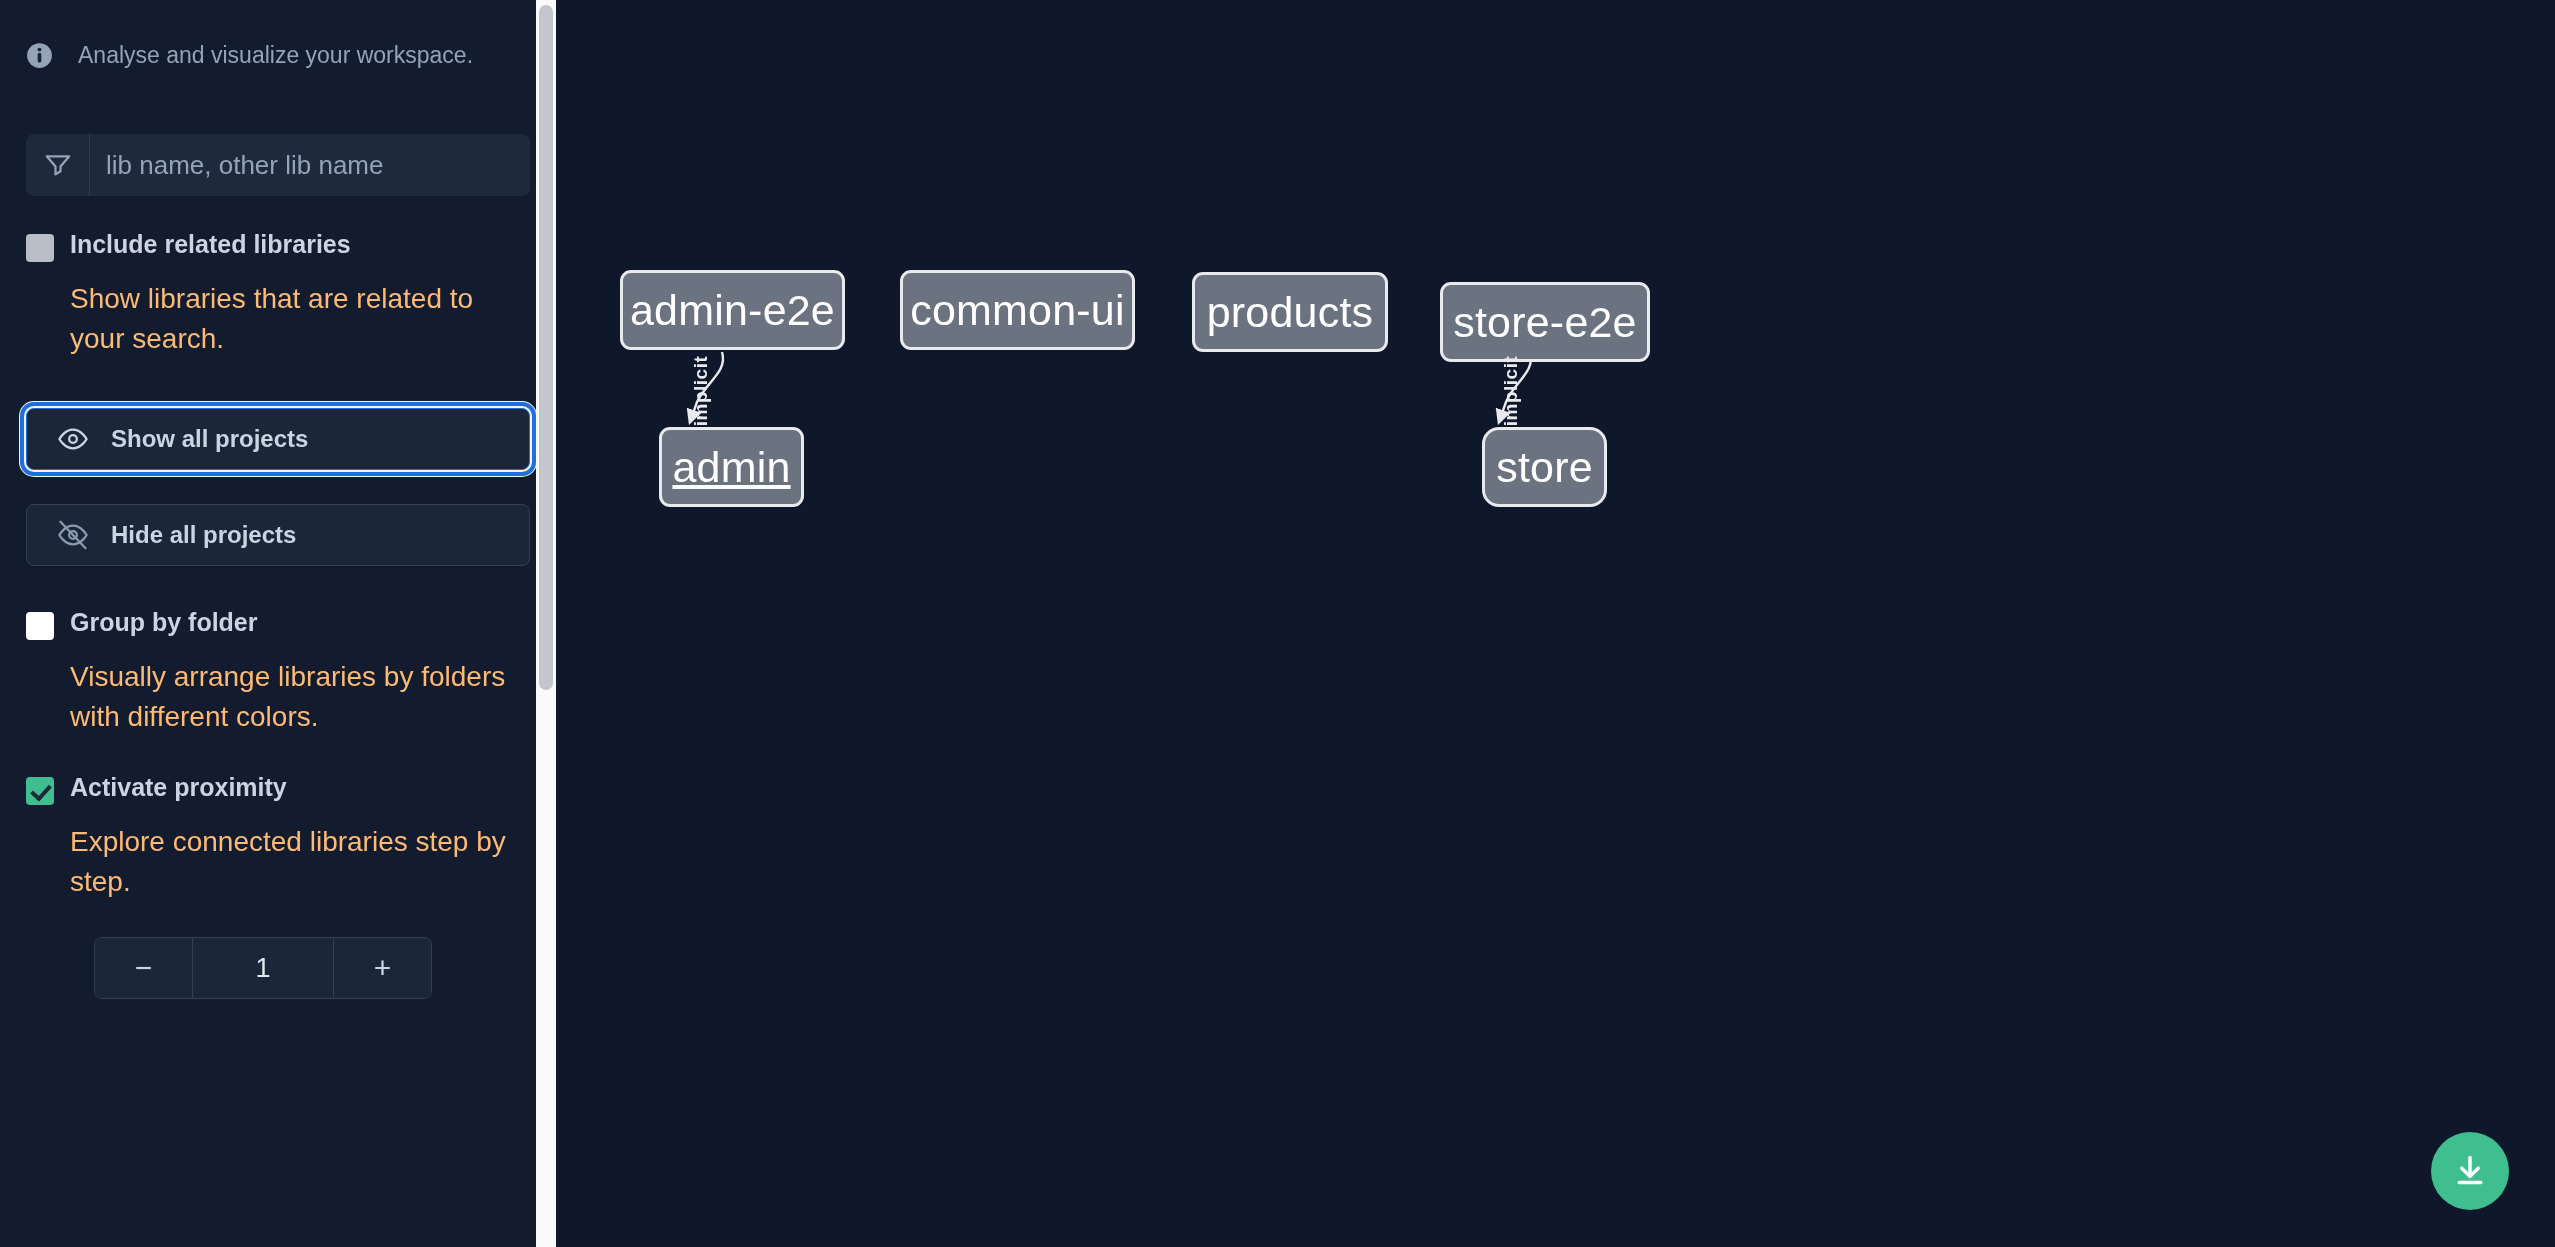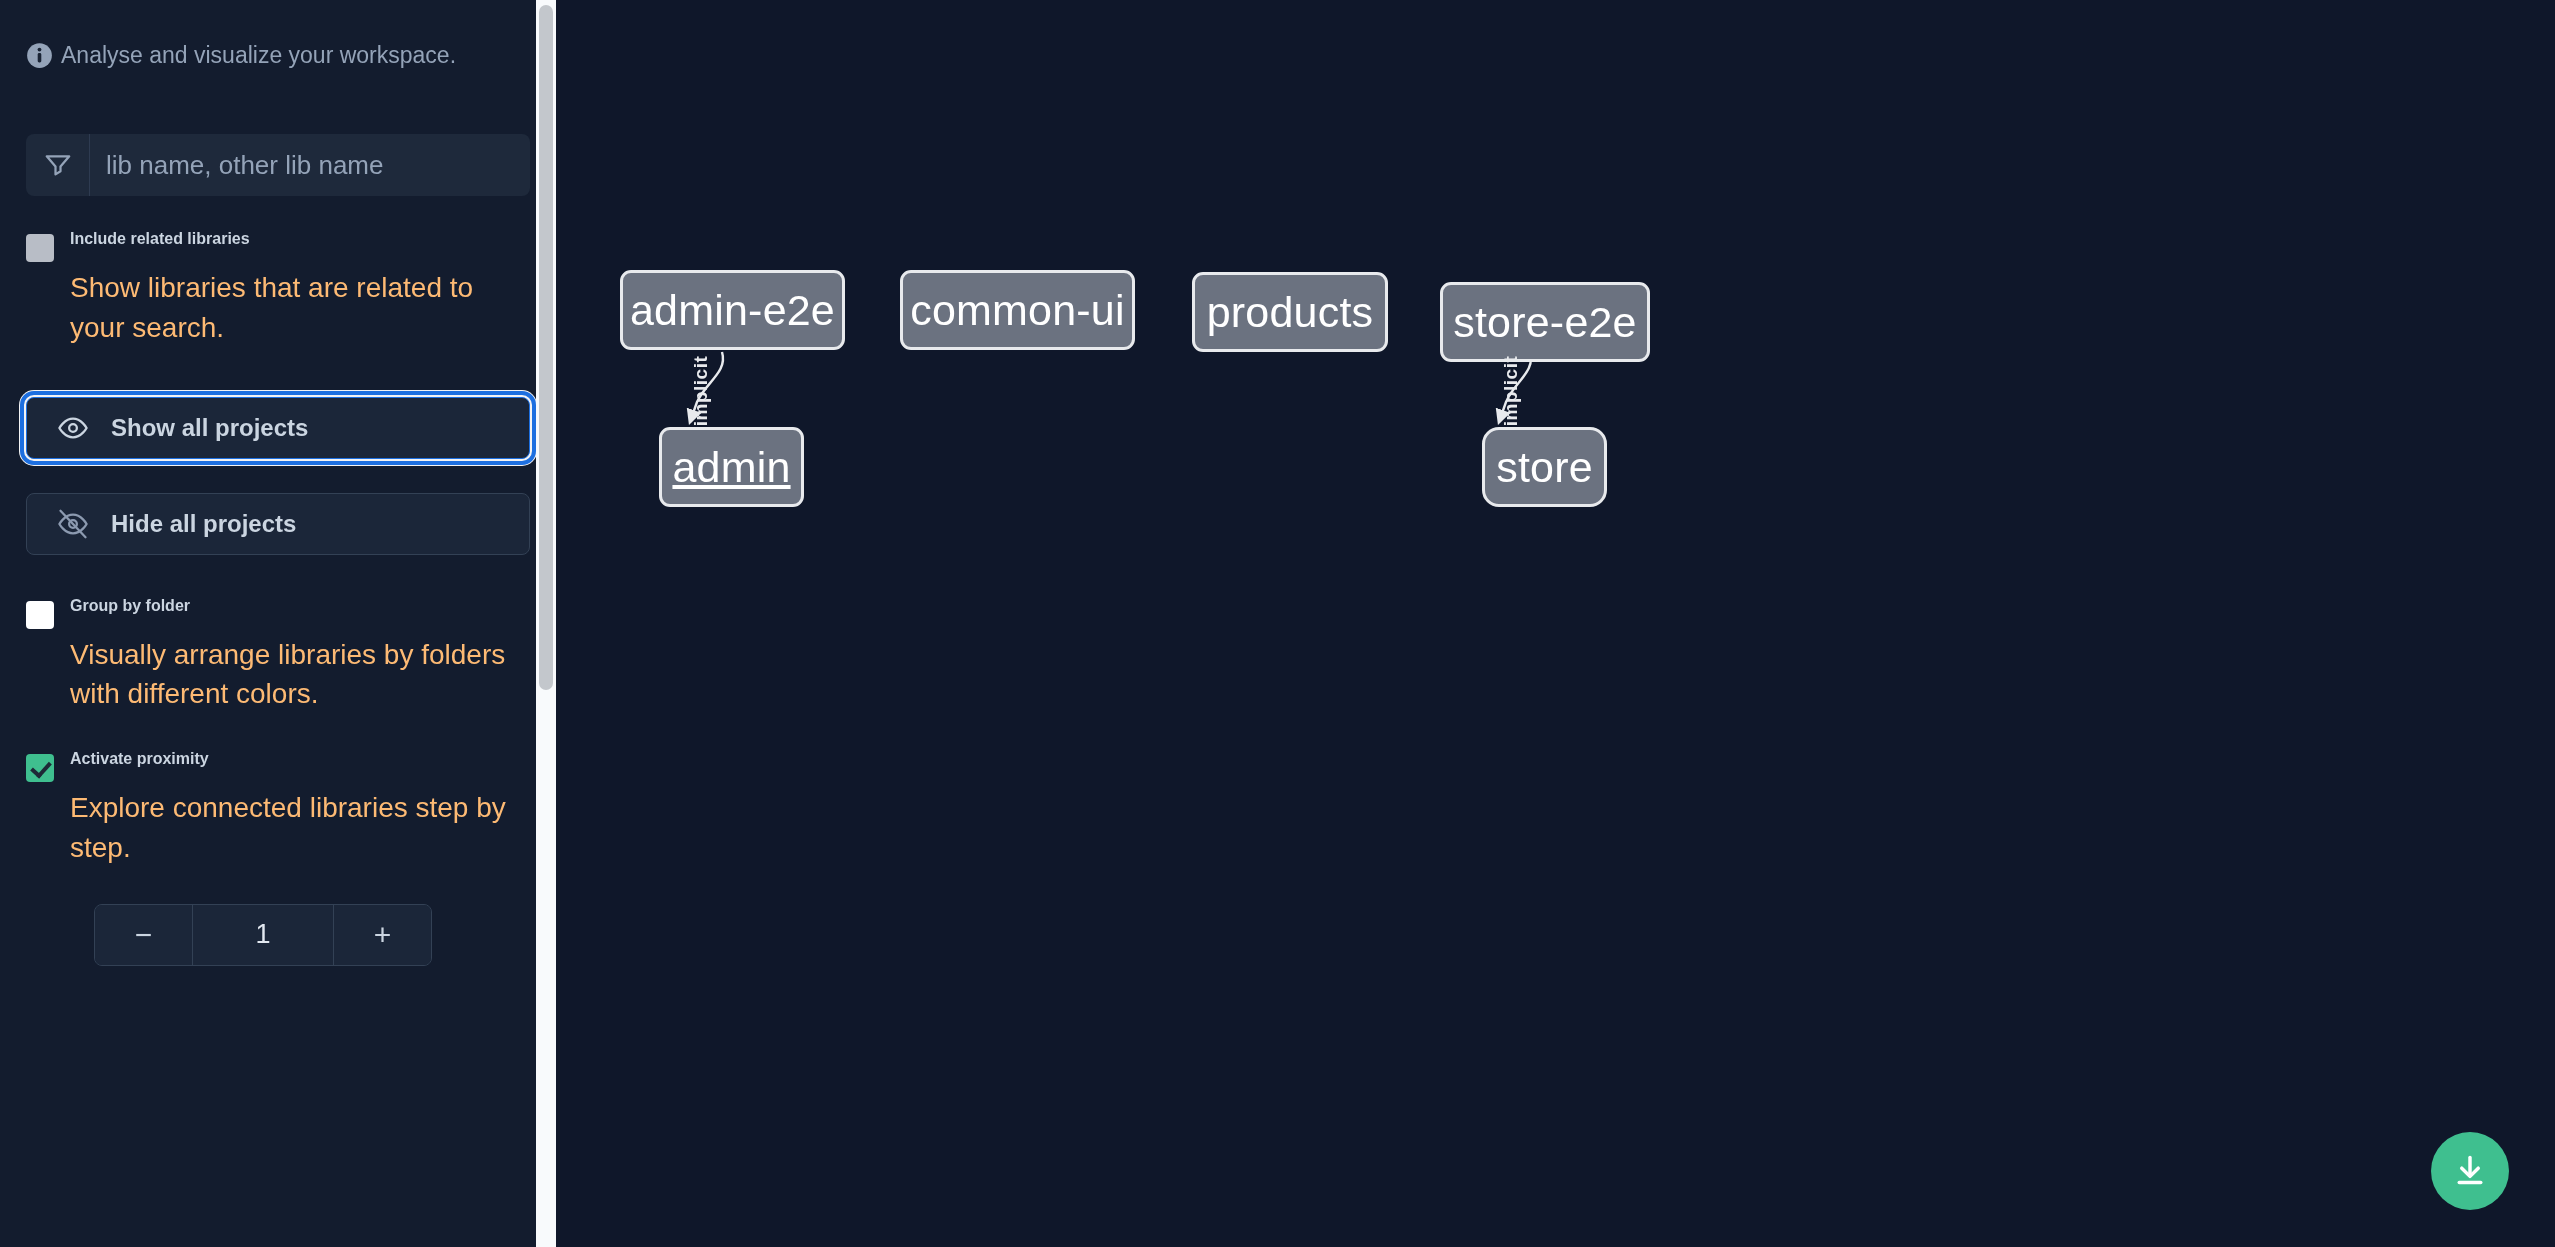--- a/index.html
+++ b/index.html
@@ -69,21 +69,21 @@
     padding: 0;
   }
 
   .sidebar-body {
     padding: 0 26px;
   }
 
   .tagline {
     display: flex;
     align-items: flex-start;
-    gap: 8px;
+    gap: 25px;
     padding-top: 42px;
     padding-bottom: 12px;
   }
 
   .info-icon {
     width: 27px;
     height: 27px;
     flex: 0 0 27px;
   }
 
@@ -155,21 +155,21 @@
     left: 9px; top: 4px;
     width: 8px; height: 15px;
     border: solid #1E2937;
     border-width: 0 4px 4px 0;
     transform: rotate(42deg);
   }
 
   .check-text { flex: 1 1 auto; }
 
   .check-label {
-    font-size: 16px;
+    font-size: 25px;
     font-weight: 700;
     color: #CBD5E1;
     line-height: 1.25;
     display: block;
     cursor: pointer;
   }
 
   .check-desc {
     font-size: 28px;
     color: #fdba74;

